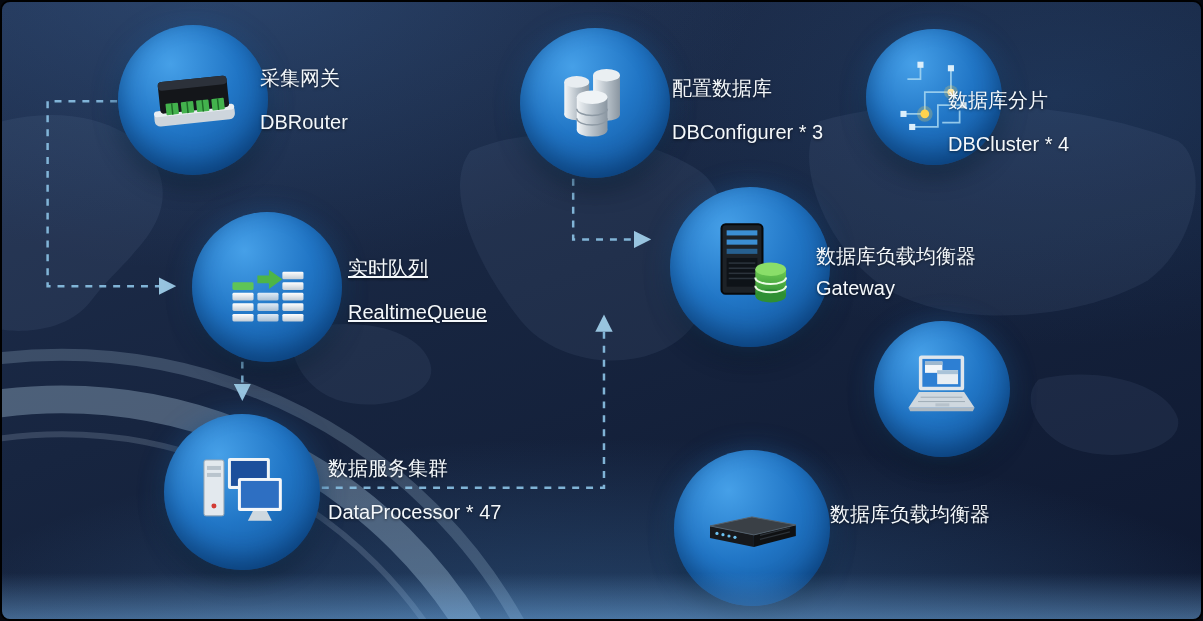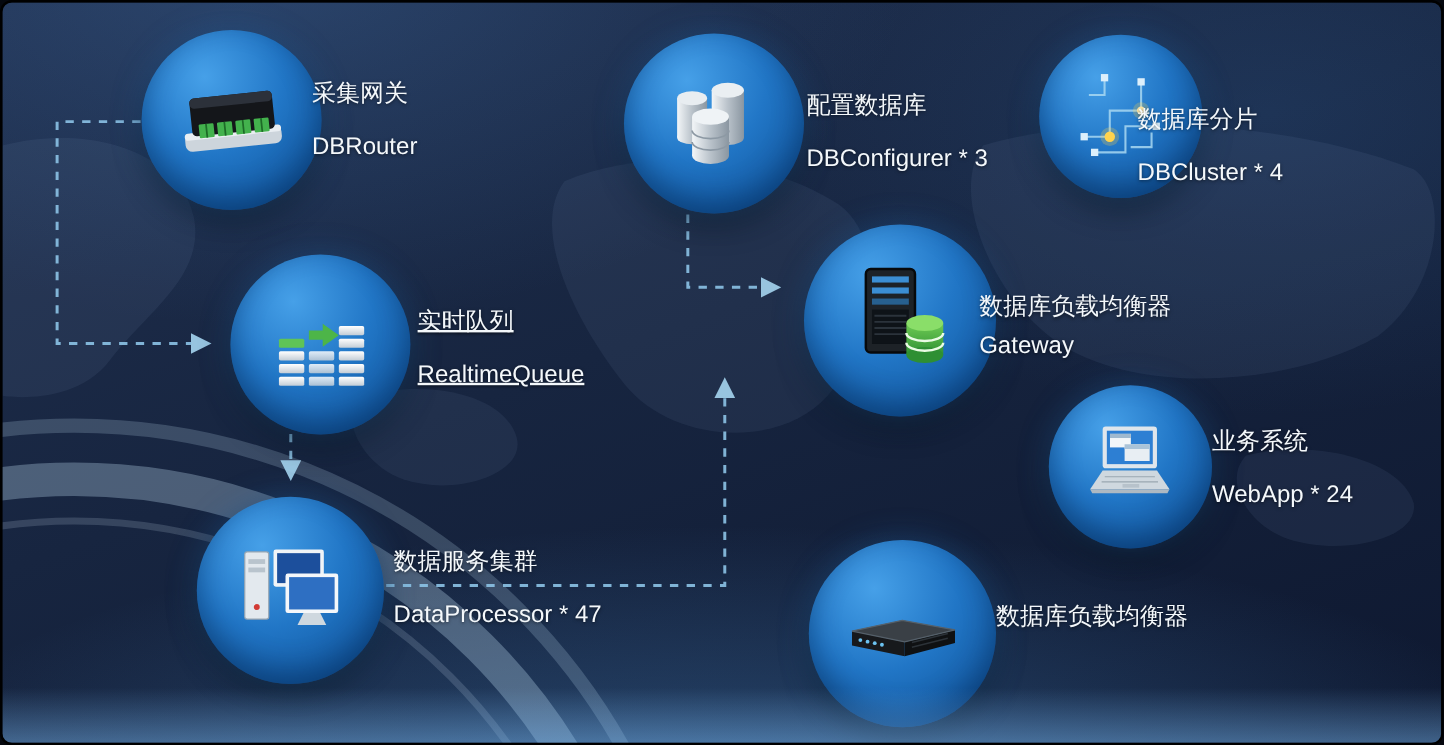--- a/index.html
+++ b/index.html
@@ -246,24 +246,20 @@
       <rect x="45" y="29" width="24" height="4.5" fill="#aac3d8"></rect>
       <polygon points="12,72 88,72 76,54 24,54" fill="#cfd8df"></polygon>
       <g stroke="#9aa7b1" stroke-width="1">
         <line x1="26" y1="60" x2="74" y2="60"></line>
           <line x1="23" y1="65" x2="77" y2="65"></line>
       </g>
       <rect x="43" y="67" width="16" height="3.5" fill="#b7c2cb"></rect>
       <polygon points="12,72 88,72 86,76 14,76" fill="#aeb9c2"></polygon>
     </svg>
   </div>
-  <div class="labels l-webapp">
-    <div class="zh">业务系统</div>
-    <div class="en">WebApp * 24</div>
-  </div>
 
   <div class="circle n-dataprocessor">
     <svg viewBox="0 0 100 100">
       <rect x="12" y="18" width="20" height="56" rx="2" fill="#e3e9ee" stroke="#9aa7b2"></rect>
       <rect x="15" y="24" width="14" height="4" fill="#b9c4cd"></rect>
       <rect x="15" y="31" width="14" height="4" fill="#b9c4cd"></rect>
       <circle cx="22" cy="64" r="2.5" fill="#d23b35"></circle>
       <rect x="36" y="16" width="42" height="31" rx="2" fill="#f0f4f7"></rect>
       <rect x="39" y="19" width="36" height="25" fill="#1c4f9c"></rect>
       <rect x="52" y="47" width="9" height="5" fill="#c2ccd4"></rect>

